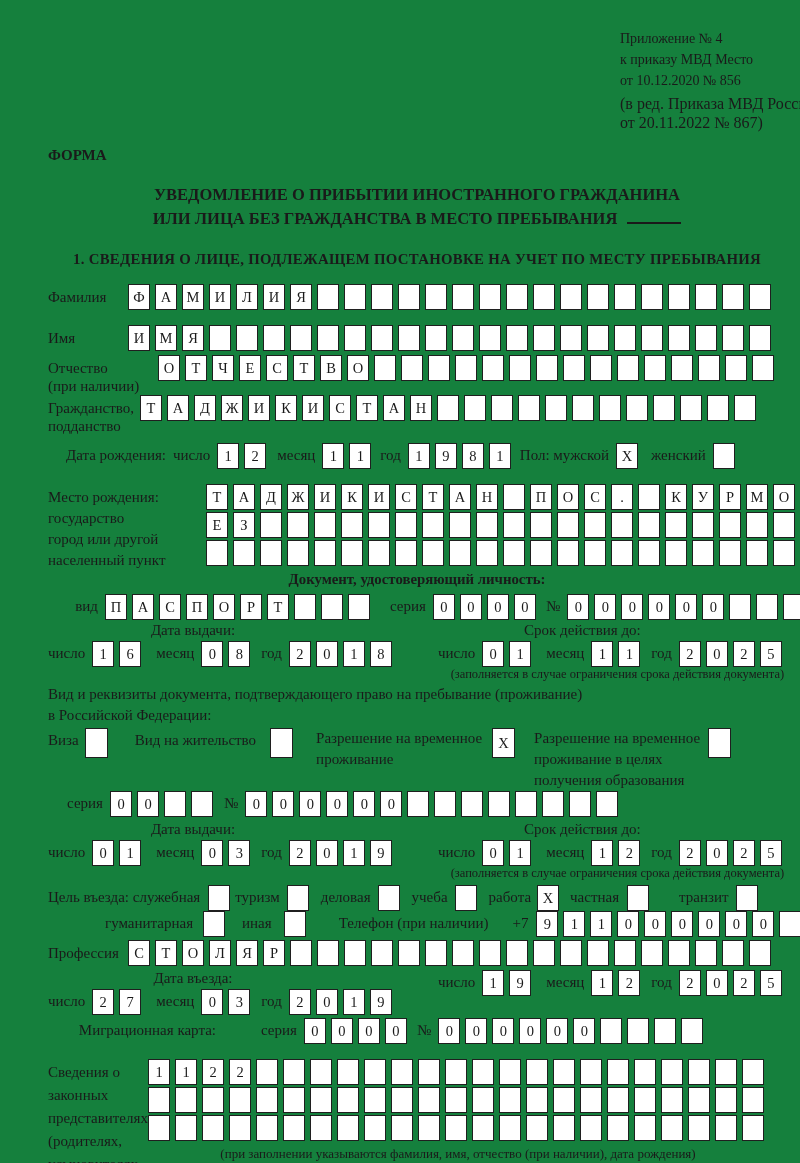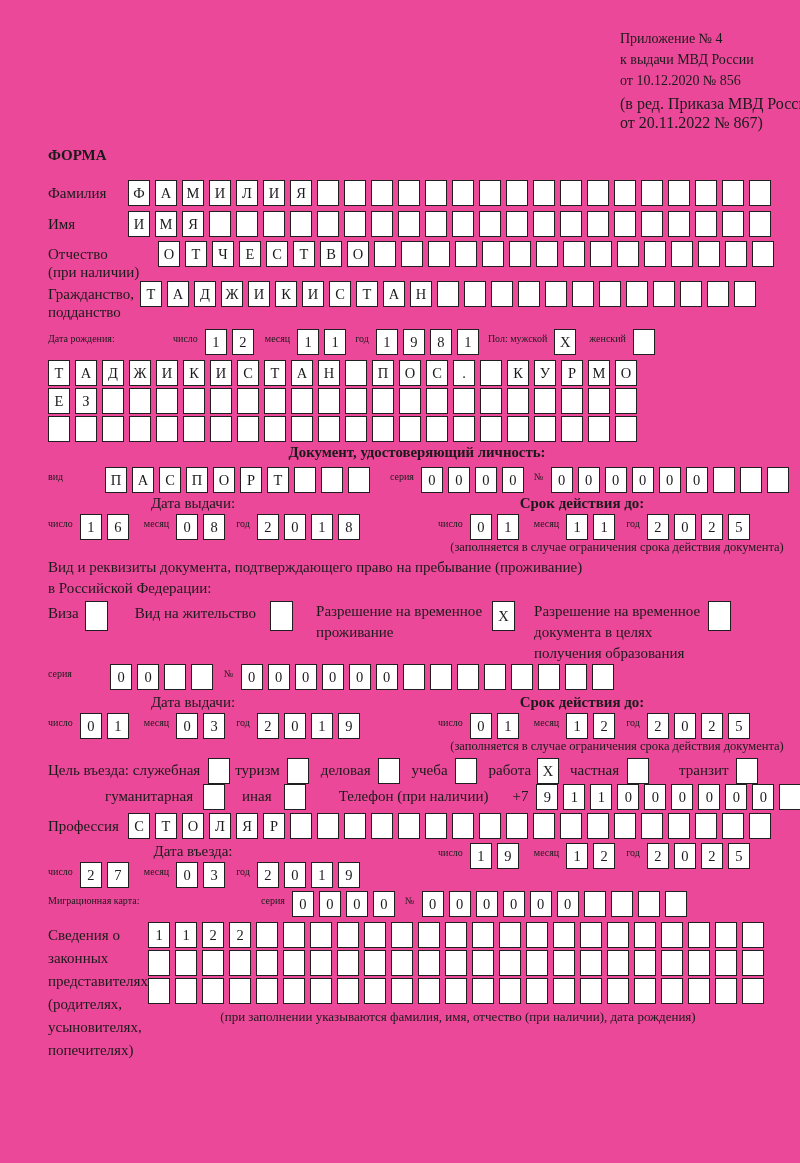--- a/index.html
+++ b/index.html
@@ -1,72 +1,79 @@
 <!DOCTYPE html>
 <html><head>
 <meta charset="utf-8">
 <style>
   html,body{margin:0;padding:0;background:#fff;}
-  .page{position:relative;width:800px;height:1163px;background:#ec4899;box-sizing:border-box;
+  .page{position:relative;width:800px;height:1163px;background:#15803d;box-sizing:border-box;
         padding:28px 14px 0 48px;font-family:"Liberation Serif","DejaVu Serif",serif;
         color:#1a1a1a;overflow:hidden;}
   .hdr{margin-left:572px;font-size:14px;line-height:21px;white-space:nowrap;}
   .hdr-small{margin-top:3px;font-size:16px;line-height:19px;}
   .forma{margin-top:15px;font-weight:bold;font-size:15px;height:20px;padding-right:22px;}
   .title{margin-top:16px;text-align:center;font-weight:bold;font-size:16.5px;line-height:24px;}
   .uline{display:inline-block;width:54px;border-bottom:2px solid #1a1a1a;margin-left:10px;height:14px;}
   .sect{margin-top:20px;text-align:center;font-weight:bold;font-size:14.8px;height:20px;letter-spacing:.3px;}
   .frow{display:flex;align-items:flex-start;}
   .flabel{font-size:15px;line-height:18px;padding-top:4px;flex:0 0 auto;}
   .lbl2{line-height:18px;}
   .cells{display:flex;flex-wrap:nowrap;flex:0 0 auto;}
   .cell{box-sizing:border-box;display:inline-flex;width:22px;height:26px;border:1.6px solid #1f1f1f;
         margin-right:5px;align-items:center;justify-content:center;font-size:14.5px;flex:0 0 auto;background:#fff;}
   .cb-lg{width:23px;height:30px;}
-  .dlbl{font-size:10px;margin-right:7px;flex:0 0 auto;padding-top:4px;}
-  .mt13{margin-top:13px}.mt5{margin-top:5px}.mt4{margin-top:4px}.mt8{margin-top:8px}
+  .dlbl{font-size:15px;margin-right:7px;flex:0 0 auto;padding-top:4px;text-align:right;}
+  .mt13{margin-top:13px}.mt5{margin-top:15px}.mt4{margin-top:4px}.mt8{margin-top:8px}
   .mt2{margin-top:2px}.mt3{margin-top:3px}.mt0{margin-top:0}
   .lblblock{flex:0 0 auto;font-size:15px;}
   .bp-labels{width:158px;line-height:21px;padding-top:3px;}
   .bp-rows .cells{margin-bottom:2px;}
   .center-bold{text-align:center;font-weight:bold;font-size:14.8px;height:21px;}
   .twocol{display:flex;}
   .col-l{width:360px;flex:0 0 auto;}
   .col-r{flex:1 1 auto;padding-left:30px;}
   .dhead{text-align:center;font-size:15px;height:19px;}
   .col-l .dhead{padding-right:70px;}
-  .col-r .dhead{padding-right:60px;font-weight:bold;}
+  .col-r .dhead{padding-right:60px;}
   .drow{display:flex;align-items:flex-start;height:26px;}
   .note{font-size:12.5px;line-height:15px;text-align:center;padding-left:10px;}
   .intro{font-size:15px;line-height:21px;margin-top:2px;}
   .permits{display:flex;align-items:flex-start;margin-top:2px;}
   .opt-ml{text-align:left;line-height:21px;font-size:15px;flex:0 0 auto;}
   .plain{font-size:15px;padding-top:4px;flex:0 0 auto;}
   .purpose .plain{padding-top:4px;}
   .bottom-note{font-size:13px;margin-top:5px;text-align:center;width:620px;}
   .reps-labels{width:100px;line-height:23px;padding-top:2px;}
   .reps-rows .cells{margin-bottom:2px;}
 </style>
 </head>
 <body>
 
 <div class="page">
 
   <div class="hdr">
     <div>Приложение № 4</div>
-    <div>к выдачи МВД России</div>
+    <div>к приказу МВД Место</div>
     <div>от 10.12.2020 № 856</div>
     <div class="hdr-small">
       <div>(в ред. Приказа МВД России</div>
       <div>от 20.11.2022 № 867)</div>
     </div>
   </div>
   <div class="forma">ФОРМА</div>
 
-
+  <div class="title">
+    <div>УВЕДОМЛЕНИЕ О ПРИБЫТИИ ИНОСТРАННОГО ГРАЖДАНИНА</div>
+    <div>
+      <span>ИЛИ ЛИЦА БЕЗ ГРАЖДАНСТВА В МЕСТО ПРЕБЫВАНИЯ</span><span class="uline"></span>
+    </div>
+  </div>
+
+  <div class="sect">1. СВЕДЕНИЯ О ЛИЦЕ, ПОДЛЕЖАЩЕМ ПОСТАНОВКЕ НА УЧЕТ ПО МЕСТУ ПРЕБЫВАНИЯ</div>
 
   <div class="frow mt13">
     <div class="flabel" style="width:80px">Фамилия</div>
     <div class="cells">
         <span class="cell">Ф</span>
         <span class="cell">А</span>
         <span class="cell">М</span>
         <span class="cell">И</span>
         <span class="cell">Л</span>
         <span class="cell">И</span>
@@ -204,20 +211,26 @@
         <span class="cell">8</span>
         <span class="cell">1</span>
       </div>
     <div class="dlbl" style="margin-left:4px">Пол: мужской</div>
     <span class="cell">X</span>
     <div class="dlbl" style="margin-left:8px">женский</div>
     <span class="cell"></span>
   </div>
 
   <div class="frow mt5">
+    <div class="lblblock bp-labels">
+      <div>Место рождения:</div>
+      <div>государство</div>
+      <div>город или другой</div>
+      <div>населенный пункт</div>
+    </div>
     <div class="bp-rows">
       <div class="cells">
           <span class="cell">Т</span>
           <span class="cell">А</span>
           <span class="cell">Д</span>
           <span class="cell">Ж</span>
           <span class="cell">И</span>
           <span class="cell">К</span>
           <span class="cell">И</span>
           <span class="cell">С</span>
@@ -382,21 +395,21 @@
     <span class="cell cb-lg" style="margin-left:6px"></span>
     <div class="plain" style="margin-left:22px">Вид на жительство</div>
     <span class="cell cb-lg" style="margin-left:14px"></span>
     <div class="opt-ml" style="margin-left:18px">
       <div>Разрешение на временное</div>
       <div>проживание</div>
     </div>
     <span class="cell cb-lg" style="margin-left:10px">X</span>
     <div class="opt-ml" style="margin-left:14px">
       <div>Разрешение на временное</div>
-      <div>документа в целях</div>
+      <div>проживание в целях</div>
       <div>получения образования</div>
     </div>
     <span class="cell cb-lg" style="margin-left:8px"></span>
   </div>
 
   <div class="frow mt0">
     <div class="dlbl" style="width:55px">серия</div>
     <div class="cells">
         <span class="cell">0</span>
         <span class="cell">0</span>

